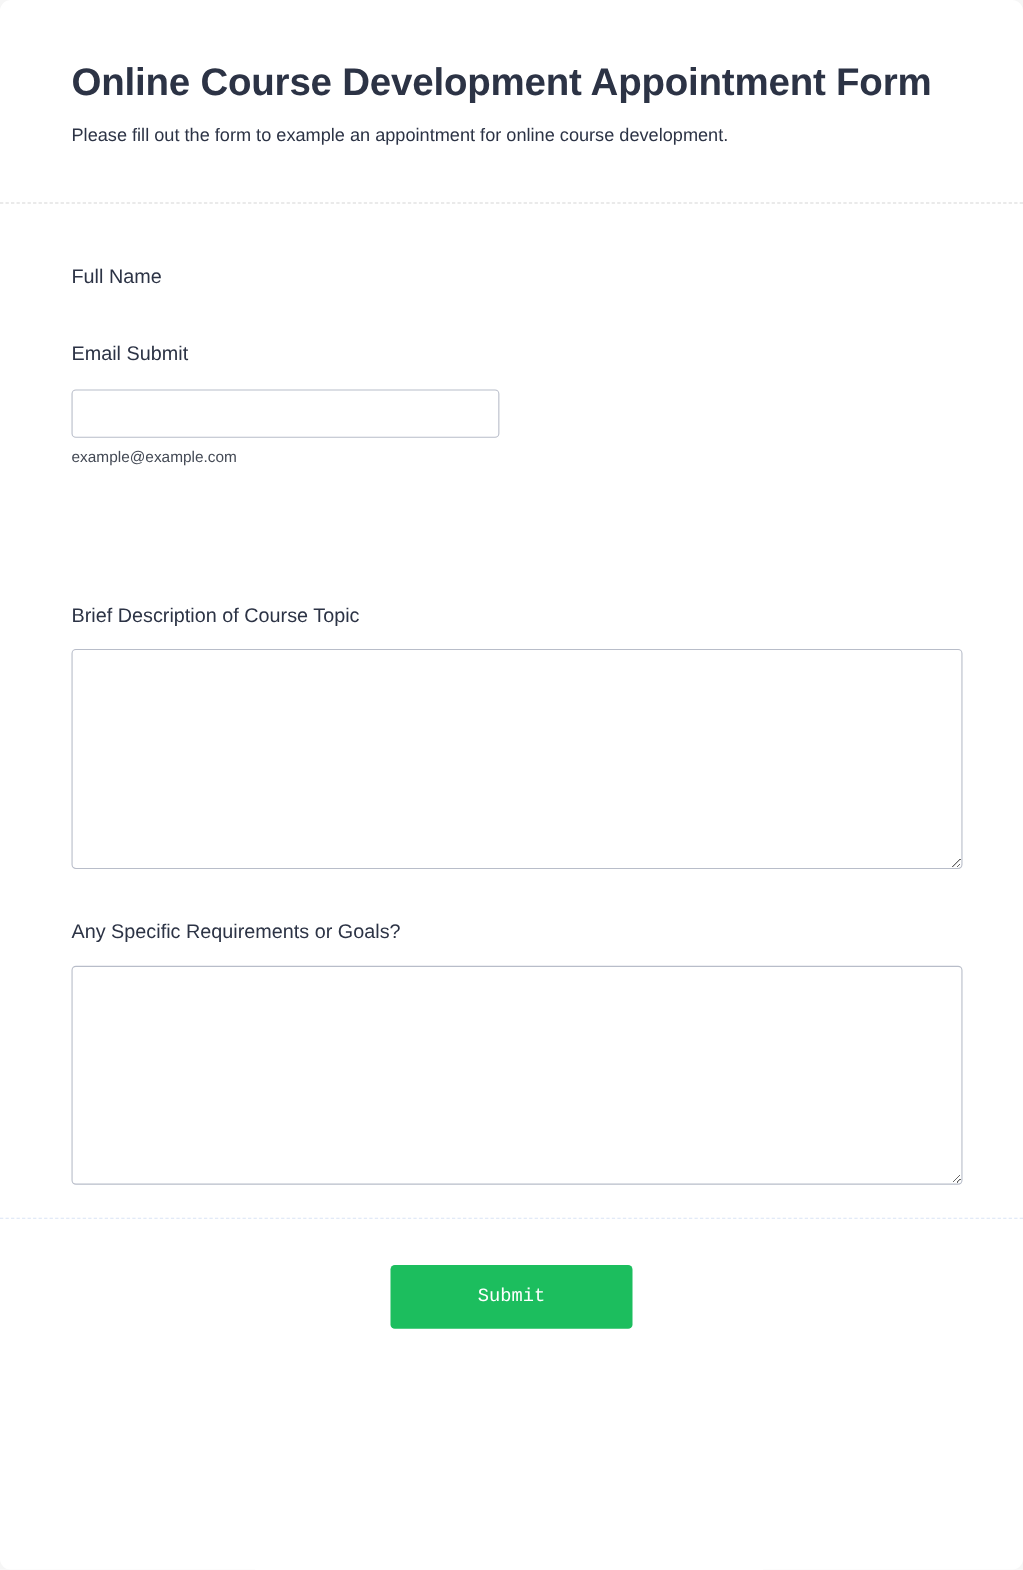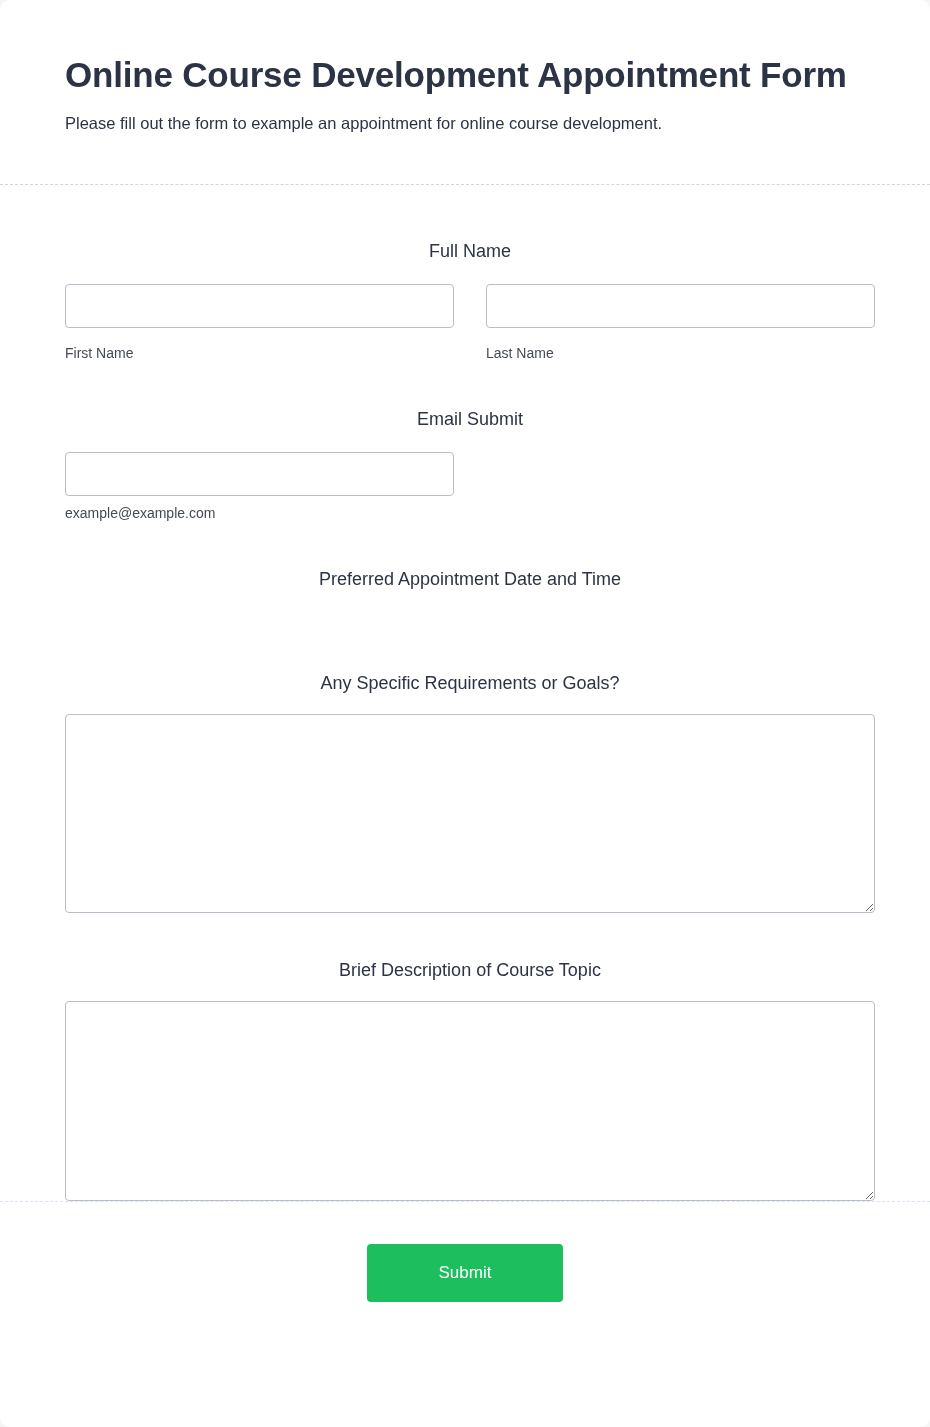--- a/index.html
+++ b/index.html
@@ -59,21 +59,20 @@
   }
   .field { margin-top: 44px; }
   .field-first { margin-top: 53px; }
 
   .q-label {
     display: block;
     color: var(--label, #2c3345);
     font-size: 18px;
     font-weight: 500;
     line-height: 26px;
-    text-align: center;
   }
 
   .control-gap { margin-top: 20px; }
 
   .name-row {
     display: flex;
     gap: 32px;
   }
   .name-col { flex: 1 1 0; }
 
@@ -123,27 +122,27 @@
 
   .after-textareas { margin-bottom: 30px; }
 
   
   .submit-row {
     margin-top: 42px;
     display: flex;
     justify-content: center;
   }
   .submit-btn {
-    width: 196px;
+    width: 220px;
     height: 58px;
     background: var(--submit-bg, #1cbe5e);
     color: var(--submit-text, #ffffff);
     border: none;
     border-radius: 4px;
-    font-family: Liberation Sans, sans-serif;
+    font-family: Liberation Mono, monospace;
     font-size: 17px;
     font-weight: 500;
     cursor: pointer;
   }
 </style>
 </head>
 <body>
 
 <div class="page">
 
@@ -151,51 +150,40 @@
     <h1 class="form-title">Online Course Development Appointment Form</h1>
     <p class="form-subtitle">Please fill out the form to example an appointment for online course development.</p>
   </header>
 
   <hr class="divider">
 
   <main class="form-body">
 
     <section class="field field-first">
       <label class="q-label">Full Name</label>
-      <div class="name-row control-gap">
-        <div class="name-col">
-          <input type="text" class="text-input" aria-label="First Name" style="">
-          <div class="sublabel">First Name</div>
-        </div>
-        <div class="name-col">
-          <input type="text" class="text-input" aria-label="Last Name" style="">
-          <div class="sublabel">Last Name</div>
-        </div>
-      </div>
     </section>
 
     <section class="field">
       <label class="q-label">Email Submit</label>
       <input type="text" class="text-input half-width control-gap" aria-label="Email Address" style="">
       <div class="sublabel hint">example@example.com</div>
     </section>
 
     <section class="field">
-      <label class="q-label">Preferred Appointment Date and Time</label>
       <div class="appointment-spacer"></div>
+    </section>
+
+    <section class="field">
+      <label class="q-label">Brief Description of Course Topic</label>
+      <textarea class="textarea-input" aria-label="Brief Description of Course Topic" style=""></textarea>
     </section>
 
     <section class="field field-requirements after-textareas">
       <label class="q-label">Any Specific Requirements or Goals?</label>
       <textarea class="textarea-input" aria-label="Any Specific Requirements or Goals?" style=""></textarea>
-    </section>
-
-    <section class="field">
-      <label class="q-label">Brief Description of Course Topic</label>
-      <textarea class="textarea-input" aria-label="Brief Description of Course Topic" style=""></textarea>
     </section>
 
   </main>
 
   <hr class="divider divider-blue">
 
   <div class="submit-row">
     <button type="submit" class="submit-btn">Submit</button>
   </div>
 

